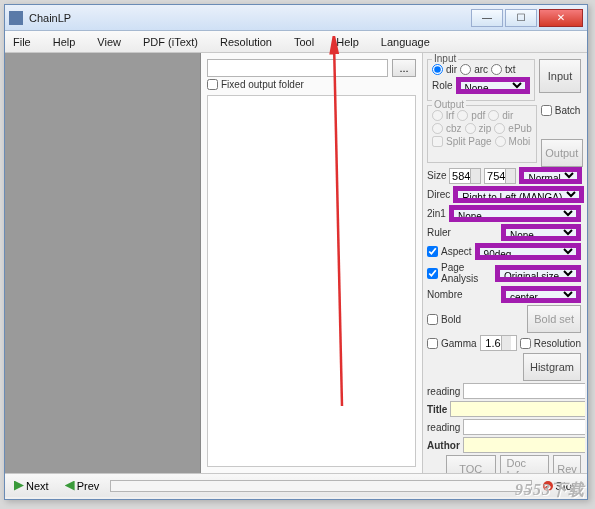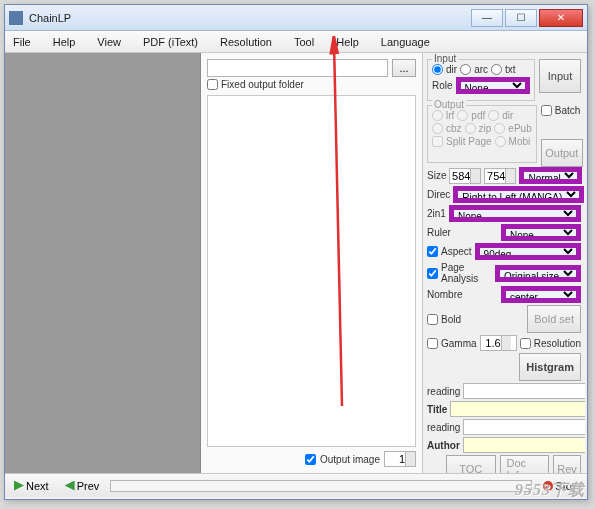--- a/index.html
+++ b/index.html
@@ -75,28 +75,20 @@
     <div class="mid-panel">
       <div class="mid-top-bar">
         <input type="text" class="path-input" style="">
         <div class="browse-btn">...</div>
       </div>
       <div class="chk-row">
         <input type="checkbox" style="">
         <span class="lbl">Fixed output folder</span>
       </div>
       <div class="mid-list"></div>
-      <div class="mid-bottom">
-        <input type="checkbox" checked="" style="">
-        <span class="lbl">Output image</span>
-        <div class="spin">
-            <input value="1" style="">
-            <span class="ud"></span>
-          </div>
-      </div>
     </div>
 
     <div class="right-panel">
       <div style="display:flex;gap:4px;">
         <div class="fieldset" style="flex:1;">
           <span class="legend">Input</span>
           <div class="row">
             <input type="radio" checked="" style="">
               <span class="lbl">dir</span>
             <input type="radio" style="">
@@ -194,21 +186,21 @@
       <div class="row">
           <input type="checkbox" style="">
           <span class="lbl">Gamma</span>
         <div class="spin" style="width:38px">
             <input value="1.6" style="">
             <span class="ud"></span>
           </div>
         <input type="checkbox" style="">
           <span class="lbl">Resolution</span>
       </div>
-      <div class="row" style="justify-content:flex-end;font-weight:bold;">
+      <div class="row" style="justify-content:flex-end;">
           <div class="btn">Histgram</div>
         </div>
       <div class="row">
           <span class="lbl" style="width:40px">reading</span>
           <input class="txtin" style="flex: 1 1 0%;">
         </div>
       <div class="row">
           <span class="lbl" style="width:40px;font-weight:bold">Title</span>
           <input class="txtin" style="flex: 1 1 0%; background: rgb(255, 255, 216);">
         </div>

